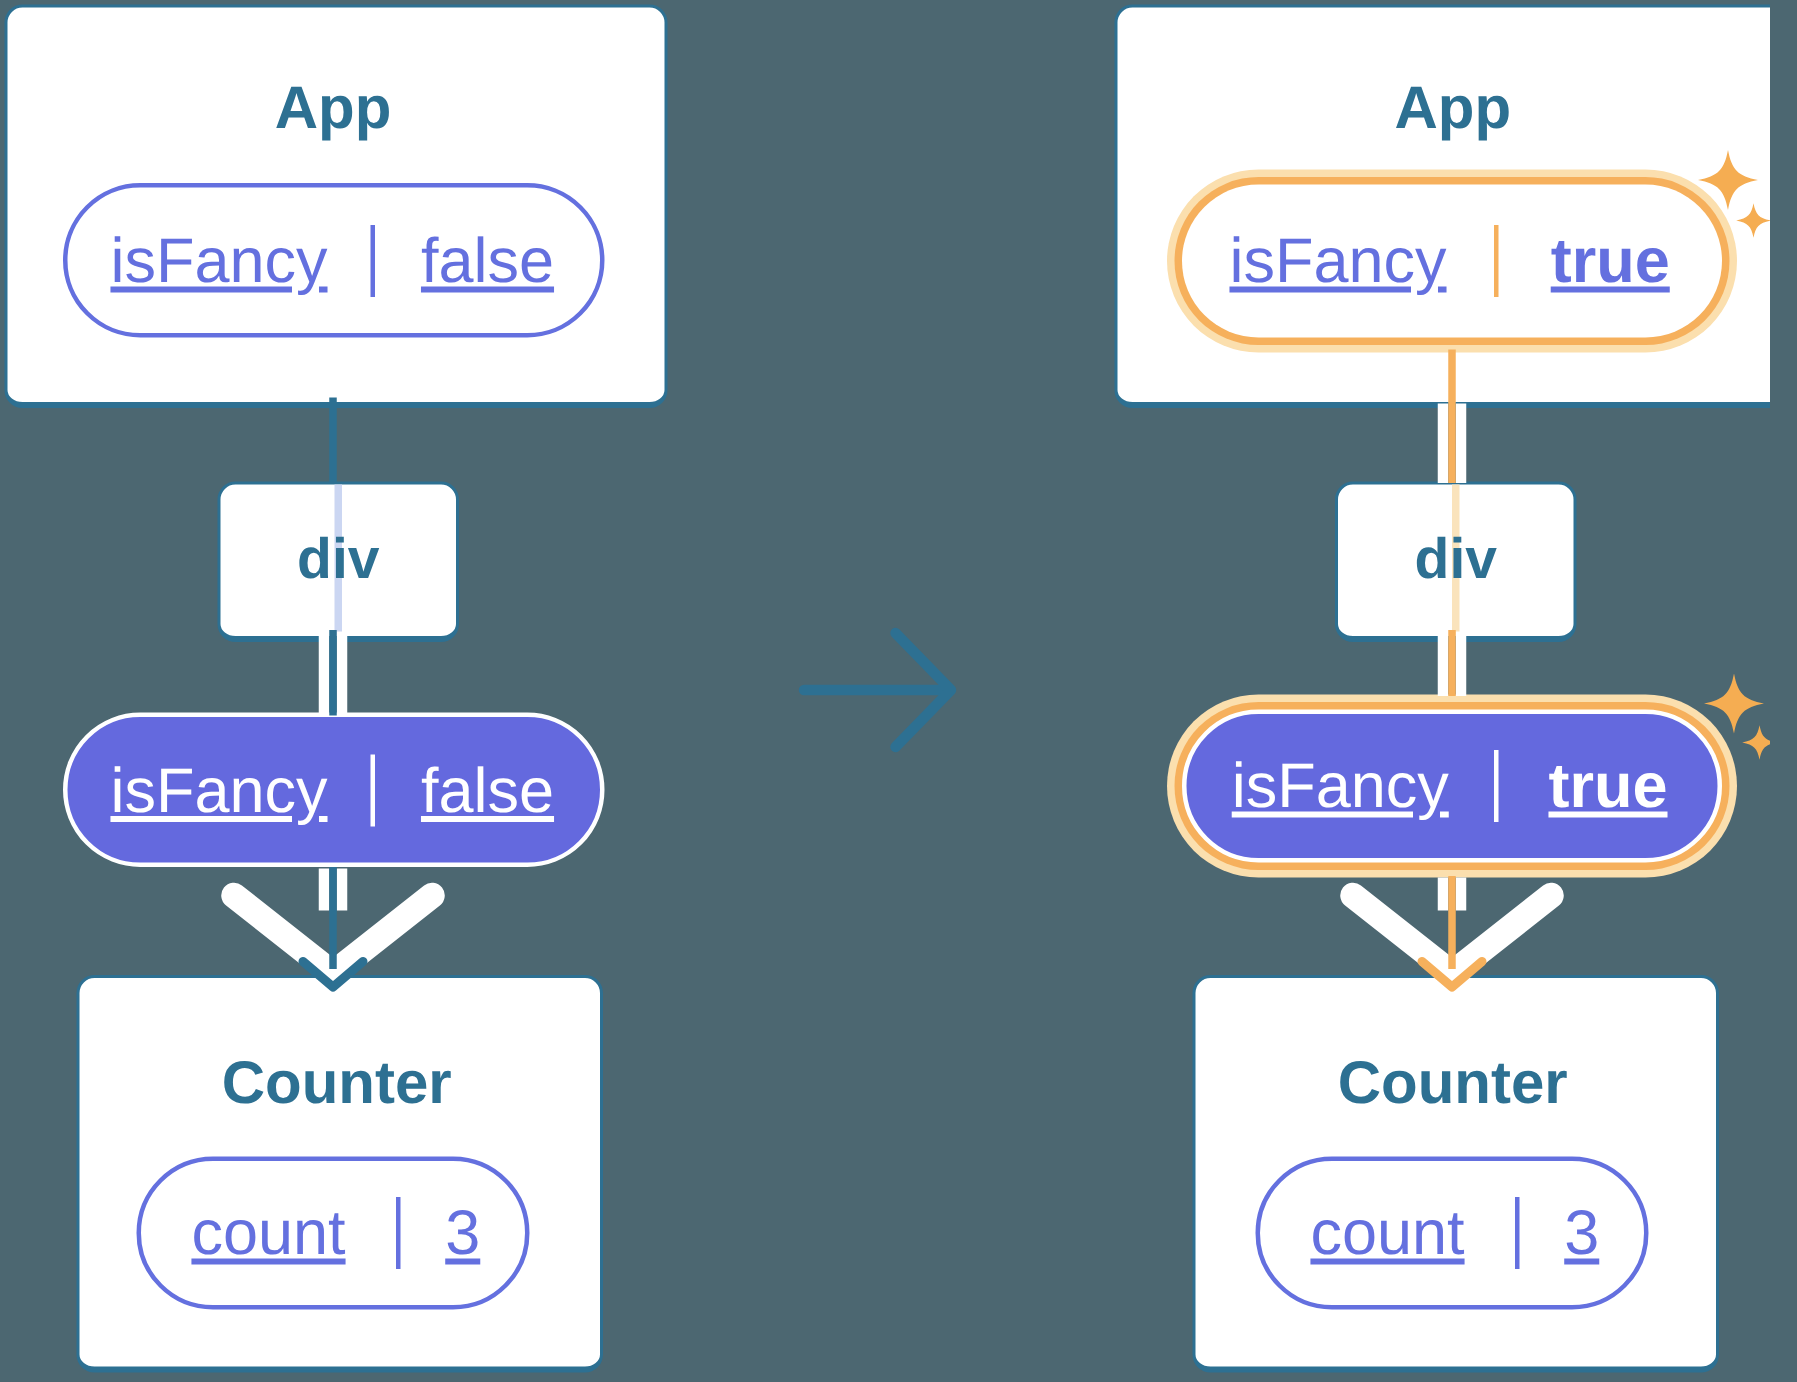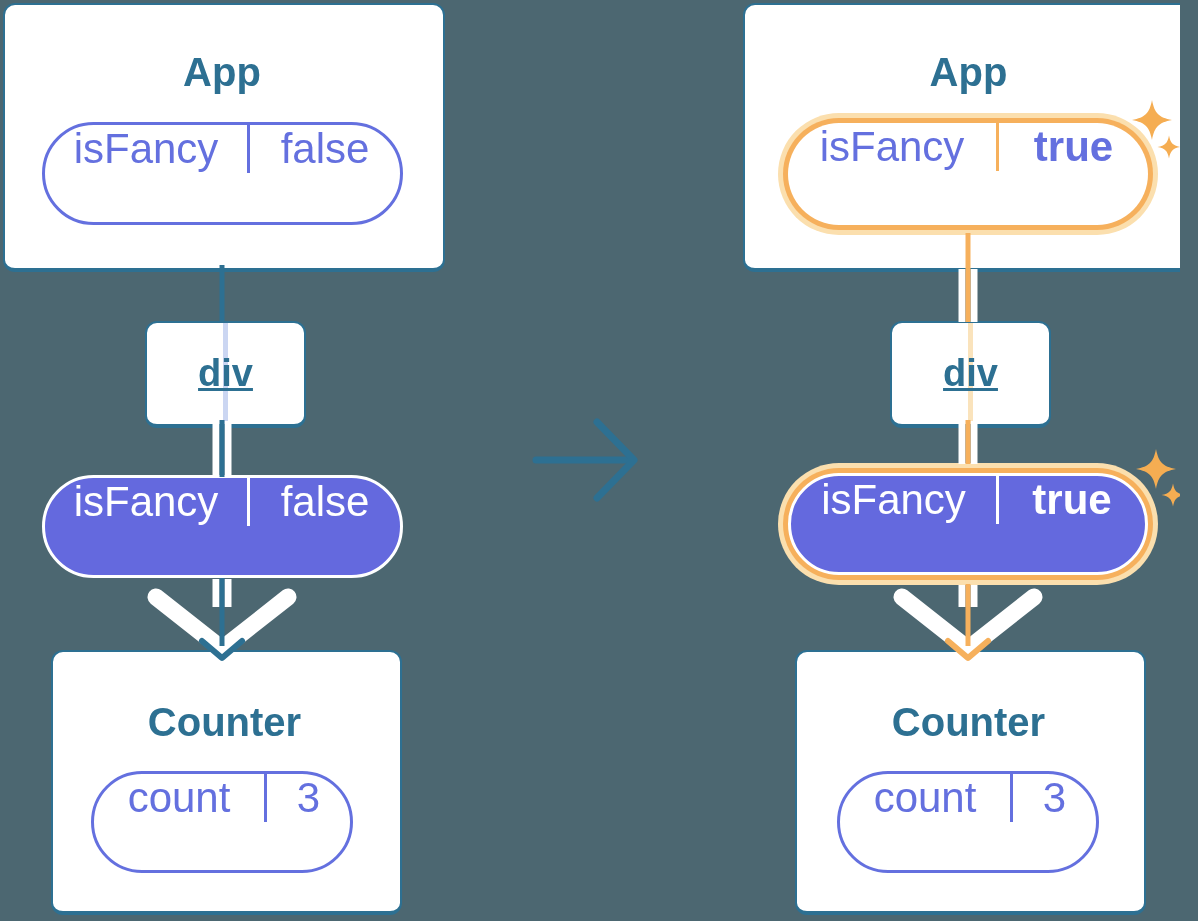--- a/index.html
+++ b/index.html
@@ -17,42 +17,42 @@
   .card{
     position:absolute; background:var(--card-bg);
     border:2px solid var(--steel); border-bottom-width:4px; border-radius:12px;
     z-index:2;
   }
   .title{
     position:absolute; text-align:center; z-index:2;
     font-size:40px; font-weight:600; color:var(--steel); line-height:48px;
   }
   .pill{
-    position:absolute; display:flex; align-items:flex-start;
-    border-radius:52px; z-index:2; overflow:hidden; box-sizing:border-box;
+    position:absolute; display:flex; align-items:center;
+    border-radius:52px; z-index:2; overflow:hidden; box-sizing:border-box;text-decoration:underline;
   }
   .pill .cell{display:flex; align-items:center; justify-content:center; font-size:42px;}
   .pill .cell.key{flex:0 0 auto;}
   .pill .cell.val{flex:1 1 auto;}
   .pill-outline{background:#fff; border:3px solid var(--purple); color:var(--purple);}
   .pill-outline .cell.key{border-right:3px solid var(--purple);}
   .pill-solid{background:var(--purple-fill); border:3px solid #fff; color:#fff;}
   .pill-solid .cell.key{border-right:3px solid #fff;}
   .fancy{position:absolute; background:var(--peach); border-radius:61px; padding:5px; box-sizing:border-box; z-index:2;}
   .fancy-inner{background:var(--orange); border-radius:56px; padding:5px; width:100%; height:100%; box-sizing:border-box;}
   .fancy .pill{position:relative; width:100%; height:100%; border-radius:51px;}
   .fancy .pill-plain{background:#fff; color:var(--purple);}
   .fancy .pill-plain .cell.key{border-right:3px solid var(--orange);}
   .bold-val{font-weight:700;}
   .divbox{
     position:absolute; background:var(--card-bg);
     border:2px solid var(--steel); border-bottom-width:4px; border-radius:12px;
     display:flex; align-items:center; justify-content:center; z-index:2;
   }
-  .divbox .label{position:relative; z-index:2; font-size:38px; font-weight:600; color:var(--steel);text-decoration:underline;}
+  .divbox .label{position:relative; z-index:2; font-size:38px; font-weight:600; color:var(--steel);}
   .thru-line{position:absolute; top:0; bottom:0; left:50%; width:5px; margin-left:-2.5px; z-index:1;}
   .thru-lavender{background:var(--lavender);}
   .thru-peach{background:var(--peach-line);}
   svg.overlay{position:absolute; inset:0; z-index:5; pointer-events:none;}
 </style>
 </head>
 <body>
 
 <div class="canvas">
 

